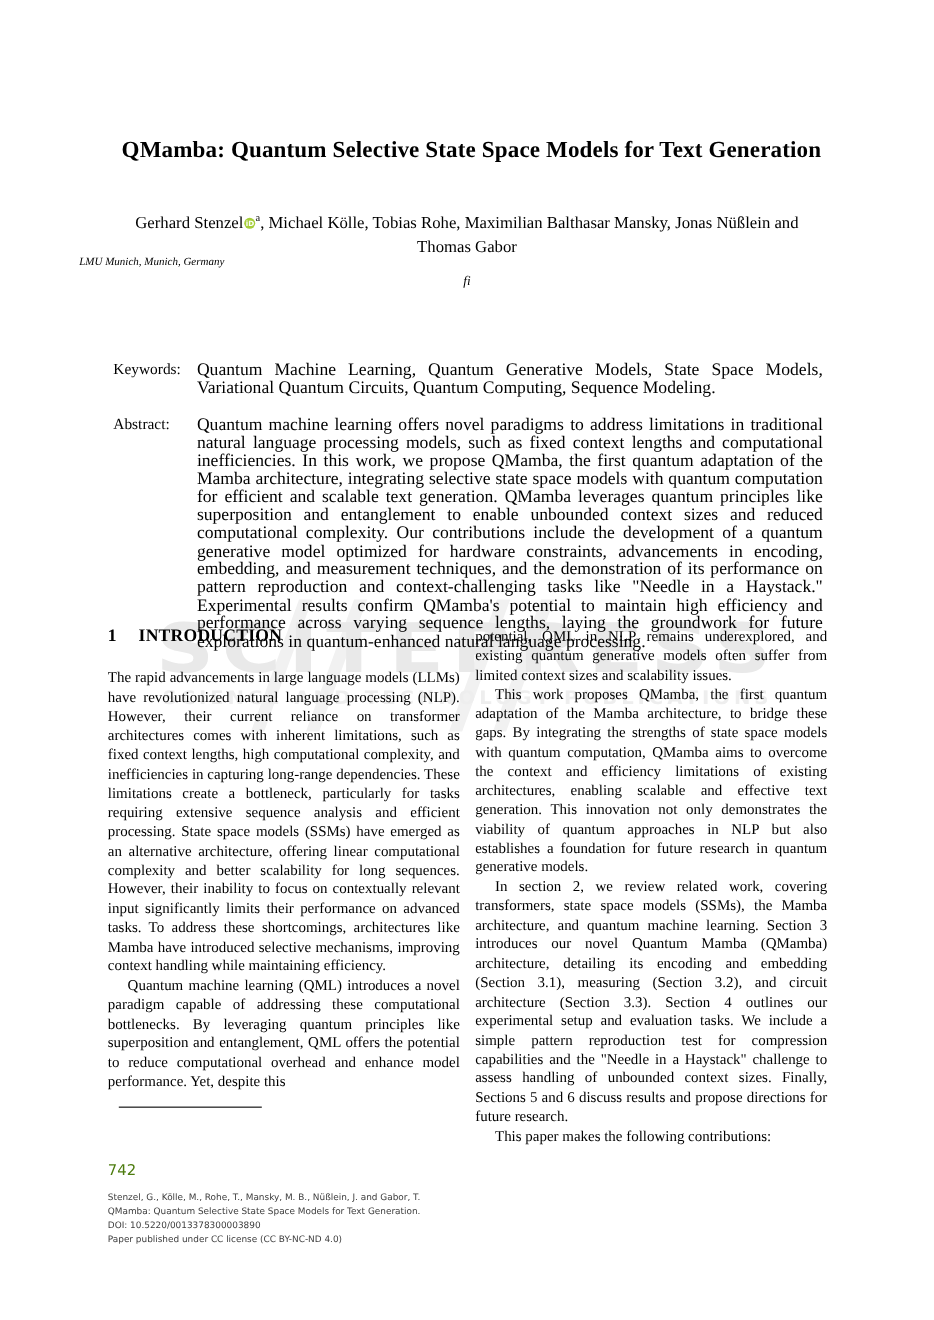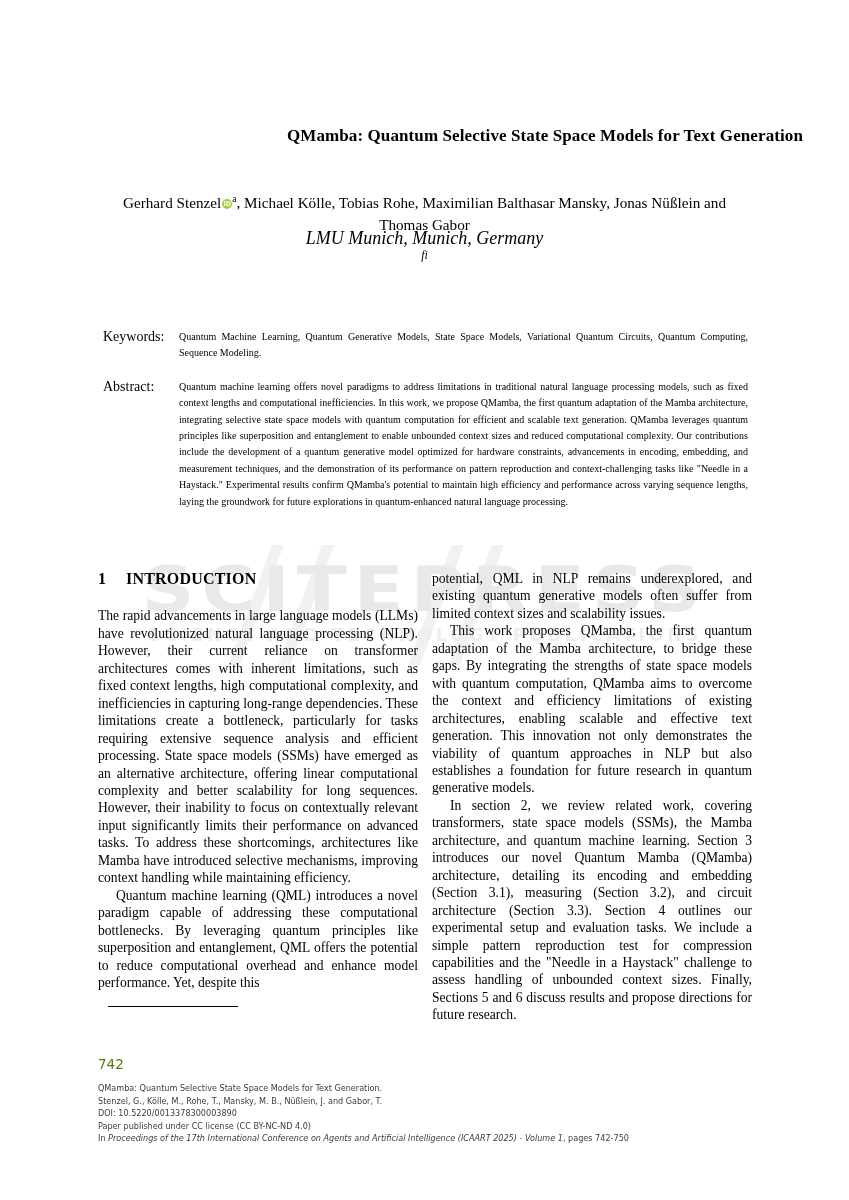--- a/index.html
+++ b/index.html
@@ -60,25 +60,25 @@
     height: 132px;
     background: #f1f1f1;
     transform: skewX(-20deg);
   }
 
   .content { position: relative; z-index: 2; }
 
   
   .title {
     position: absolute;
-    left: 78px;
+    left: 66px;
     top: 124px;
     width: 725px;
-    text-align: right;
-    font-size: 17px;
+    text-align: center;
+    font-size: 21px;
     font-weight: bold;
     line-height: 24px;
     letter-spacing: 0.1px;
   }
 
   
   .authors {
     position: absolute;
     left: 72px;
     top: 188px;
@@ -111,23 +111,22 @@
     line-height: 10px;
     color: #ffffff;
   }
   .sup { font-size: 9.5px; vertical-align: super; }
 
   .affiliation {
     position: absolute;
     left: 72px;
     top: 230px;
     width: 705px;
-    text-align: center;
     font-style: italic;
-    font-size: 18px;
+    font-size: 10px;
     line-height: 17px;
   }
   .email-line {
     position: absolute;
     left: 72px;
     top: 247px;
     width: 705px;
     text-align: center;
     font-style: italic;
     font-size: 12px;
@@ -147,21 +146,21 @@
     margin-bottom: 17px;
   }
   .meta-label {
     width: 76px;
     flex: 0 0 76px;
     font-size: 14px;
     line-height: 16.4px;
   }
   .meta-text {
     flex: 1;
-    font-size: 10px;
+    font-size: 16px;
     line-height: 16.4px;
     text-align: justify;
     text-justify: inter-word;
   }
 
   
   .col {
     position: absolute;
     top: 570px;
     width: 320px;
@@ -290,30 +289,30 @@
         <span class="num">1</span><span>INTRODUCTION</span>
       </div>
       <p>The rapid advancements in large language models (LLMs) have revolutionized natural language processing (NLP). However, their current reliance on transformer architectures comes with inherent limitations, such as fixed context lengths, high computational complexity, and inefficiencies in capturing long-range dependencies. These limitations create a bottleneck, particularly for tasks requiring extensive sequence analysis and efficient processing. State space models (SSMs) have emerged as an alternative architecture, offering linear computational complexity and better scalability for long sequences. However, their inability to focus on contextually relevant input significantly limits their performance on advanced tasks. To address these shortcomings, architectures like Mamba have introduced selective mechanisms, improving context handling while maintaining efficiency.</p>
       <p class="indent">Quantum machine learning (QML) introduces a novel paradigm capable of addressing these computational bottlenecks. By leveraging quantum principles like superposition and entanglement, QML offers the potential to reduce computational overhead and enhance model performance. Yet, despite this</p>
     </div>
 
     <div class="col col-right">
       <p>potential, QML in NLP remains underexplored, and existing quantum generative models often suffer from limited context sizes and scalability issues.</p>
       <p class="indent">This work proposes QMamba, the first quantum adaptation of the Mamba architecture, to bridge these gaps. By integrating the strengths of state space models with quantum computation, QMamba aims to overcome the context and efficiency limitations of existing architectures, enabling scalable and effective text generation. This innovation not only demonstrates the viability of quantum approaches in NLP but also establishes a foundation for future research in quantum generative models.</p>
       <p class="indent">In section 2, we review related work, covering transformers, state space models (SSMs), the Mamba architecture, and quantum machine learning. Section 3 introduces our novel Quantum Mamba (QMamba) architecture, detailing its encoding and embedding (Section 3.1), measuring (Section 3.2), and circuit architecture (Section 3.3). Section 4 outlines our experimental setup and evaluation tasks. We include a simple pattern reproduction test for compression capabilities and the "Needle in a Haystack" challenge to assess handling of unbounded context sizes. Finally, Sections 5 and 6 discuss results and propose directions for future research.</p>
+      <p class="indent">This paper makes the following contributions:</p>
     </div>
 
     <div class="footnote">
       <div class="footnote-rule"></div>
     </div>
 
     <div class="page-number">742</div>
 
     <div class="footer">
+      <div>Stenzel, G., Kölle, M., Rohe, T., Mansky, M. B., Nüßlein, J. and Gabor, T.</div>
       <div>QMamba: Quantum Selective State Space Models for Text Generation.</div>
-      <div>Stenzel, G., Kölle, M., Rohe, T., Mansky, M. B., Nüßlein, J. and Gabor, T.</div>
       <div>DOI: 10.5220/0013378300003890</div>
       <div>Paper published under CC license (CC BY-NC-ND 4.0)</div>
-      <div><span>In </span><span class="it">Proceedings of the 17th International Conference on Agents and Artificial Intelligence (ICAART 2025) - Volume 1</span><span>, pages 742-750</span></div>
     </div>
 
   </div>
 </div>
 
 </body></html>

